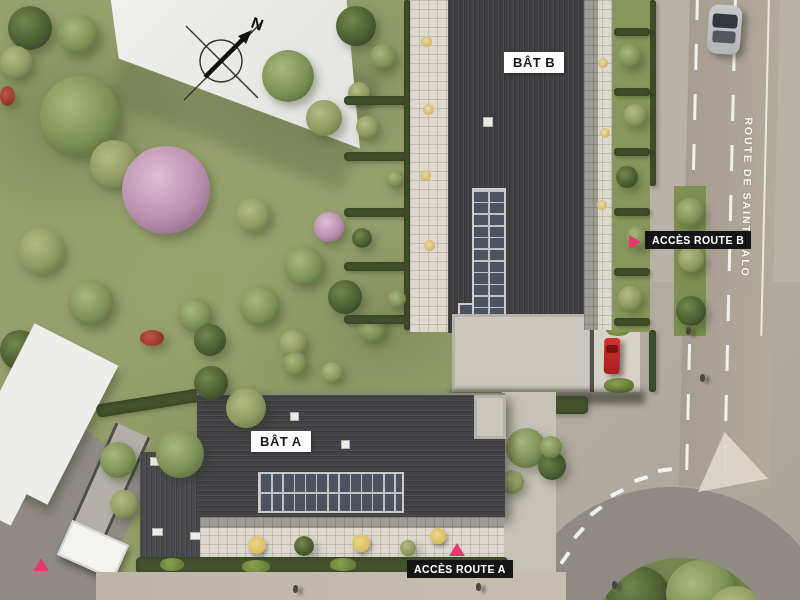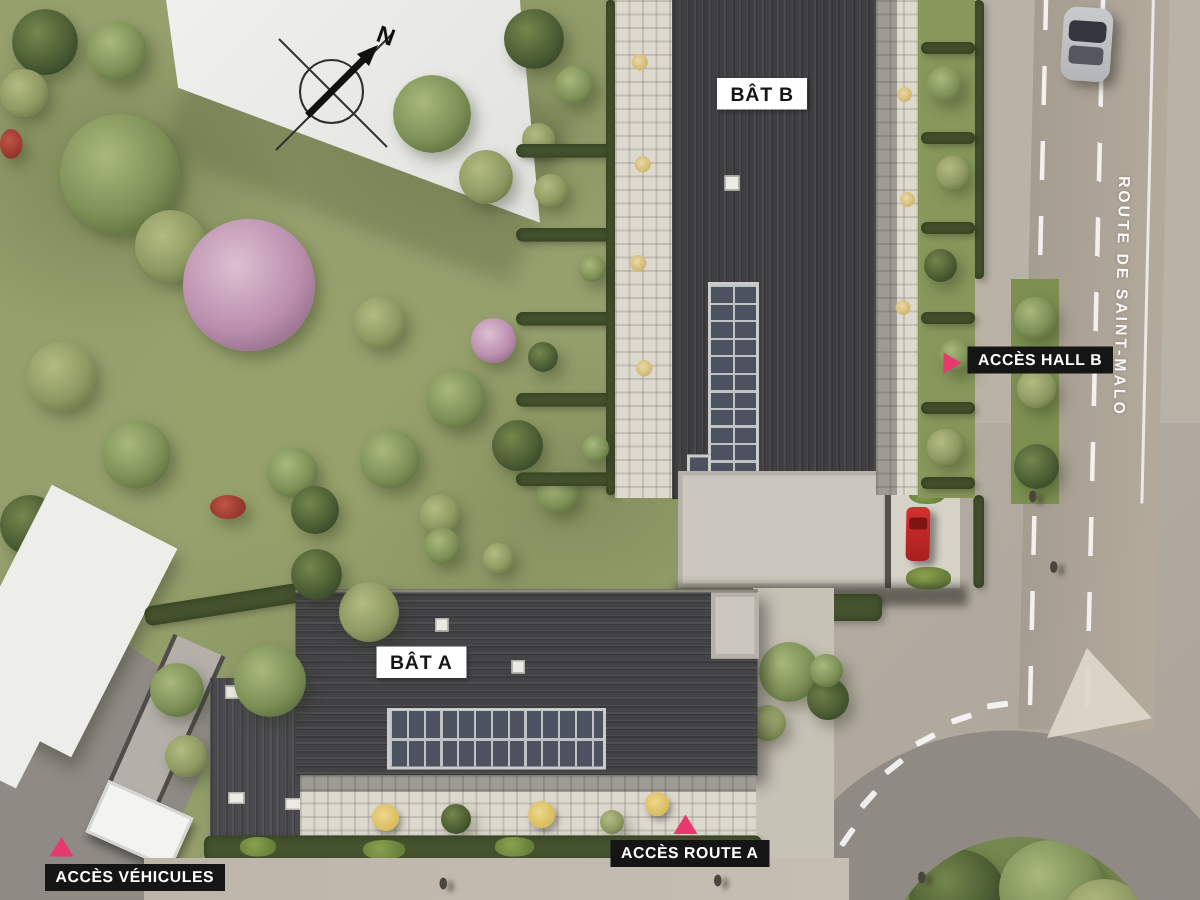--- a/index.html
+++ b/index.html
@@ -271,25 +271,24 @@
 
   <svg class="abs" style="left:168px;top:6px;z-index:30;" width="110" height="110" viewBox="0 0 110 110">
     <line x1="16" y1="94" x2="94" y2="16" stroke="#2f2f2f" stroke-width="1.3"></line>
     <line x1="18" y1="20" x2="90" y2="92" stroke="#2f2f2f" stroke-width="1.3"></line>
     <circle cx="53" cy="55" r="21" fill="none" stroke="#2f2f2f" stroke-width="1.4"></circle>
     <line x1="37" y1="71" x2="80" y2="28" stroke="#111" stroke-width="4.5"></line>
     <polygon points="84,24 70,30 78,38" fill="#111"></polygon>
     <text x="82" y="21" font-size="16" font-weight="bold" fill="#111" transform="rotate(20 82 21)">N</text>
   </svg>
 
-  <div class="abs bldg-tag" style="left:478px;top:52px;">BÂT B</div>
+  <div class="abs bldg-tag" style="left:504px;top:52px;">BÂT B</div>
   <div class="abs bldg-tag" style="left:251px;top:431px;">BÂT A</div>
 
   <div class="abs tri-left" style="left:629px;top:235px;"></div>
-  <div class="abs tag" style="left:645px;top:231px;">ACCÈS HALL B</div>
+  <div class="abs tag" style="left:645px;top:231px;">ACCÈS ROUTE B</div>
 
   <div class="abs tri-up" style="left:449px;top:543px;"></div>
   <div class="abs tag" style="left:407px;top:560px;">ACCÈS ROUTE A</div>
 
   <div class="abs tri-up" style="left:33px;top:558px;"></div>
-  <div class="abs tag" style="left:30px;top:576px;">ACCÈS VÉHICULES</div>
 
 </div>
 
 </body></html>

